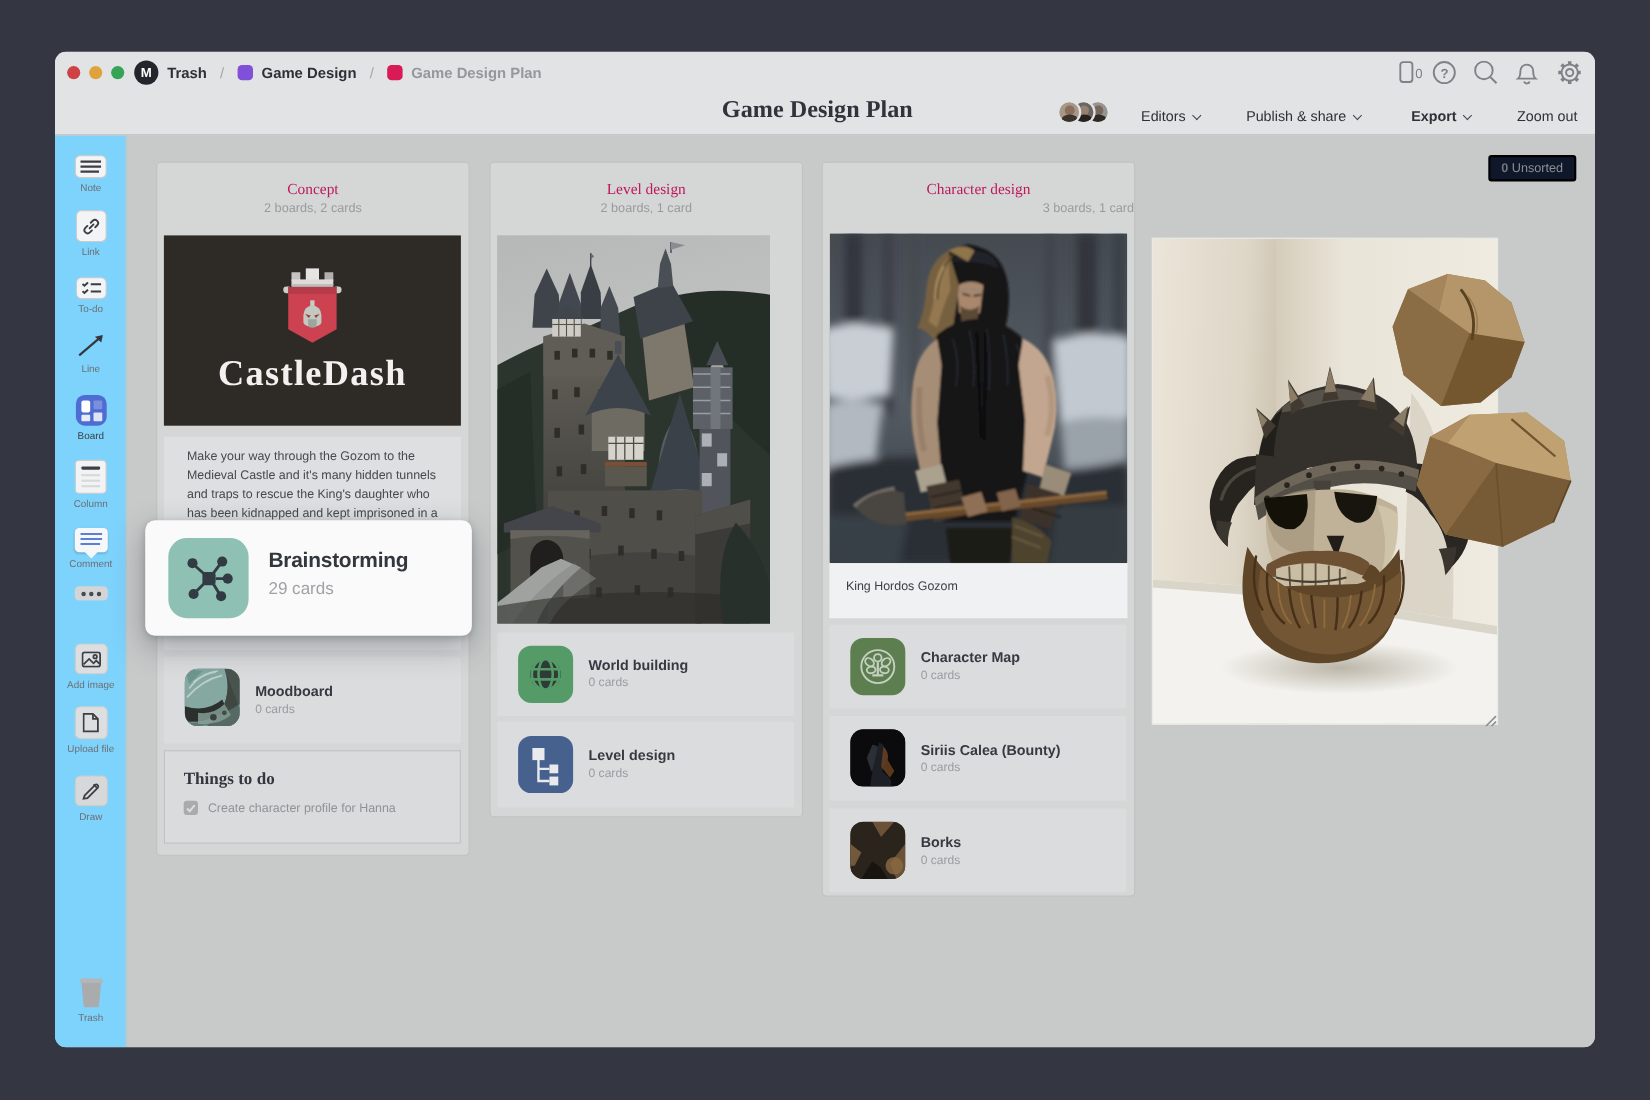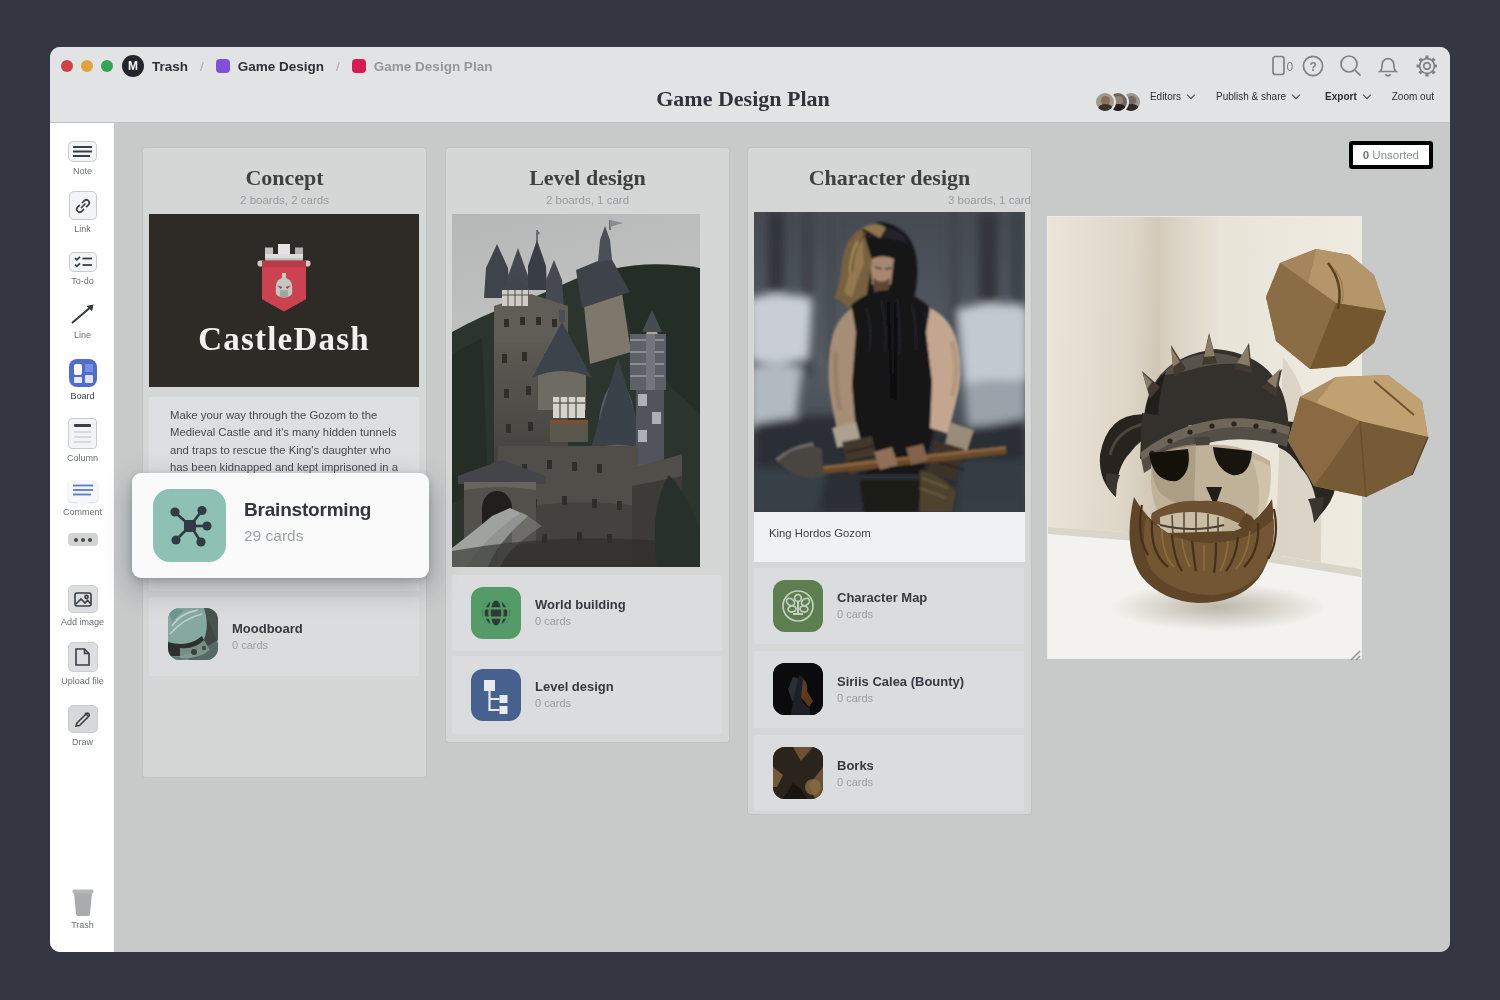--- a/index.html
+++ b/index.html
@@ -7,32 +7,32 @@
   body { background:#343741; font-family:"Liberation Sans", sans-serif; position:relative; }
   .window { position:absolute; left:50px; top:47px; width:1400px; height:905px;
             background:#c7cac9; border-radius:10px; overflow:hidden; }
   .topbar { position:absolute; left:0; top:0; width:1400px; height:76px; z-index:50;
             background:#e2e3e5; border-bottom:1px solid #c0c2c3; }
   .dot { position:absolute; width:12px; height:12px; border-radius:50%; top:13px; }
   .chev { display:inline-block; width:6px; height:6px; border-right:1.7px solid #43464c; border-bottom:1.7px solid #43464c; transform:rotate(45deg); margin-left:7px; vertical-align:2px; }
   .bc { position:absolute; top:12px; height:14px; display:flex; align-items:center; font-size:13.5px; }
   .title { position:absolute; top:39px; left:0; width:1386px; text-align:center;
            font-family:"Liberation Serif", serif; font-weight:bold; font-size:22px; color:#30333c; }
-  .menu2 { position:absolute; top:44px; right:16px; display:flex; align-items:flex-start;
-           font-size:10px; color:#2d3036; }
+  .menu2 { position:absolute; top:44px; right:16px; display:flex; align-items:flex-end;
+           font-size:13px; color:#2d3036;gap:20px; }
   .sidebar { position:absolute; left:0; top:76px; width:65px; height:829px;
-             background:#ffffff; border-right:1px solid #c2c4c5; }
+             background:#7dd3fc; border-right:1px solid #c2c4c5; }
   .tool { position:absolute; left:0; width:65px; text-align:center; }
   .tool .btn { width:30px; height:26px; margin:0 auto; background:#f3f4f5; border:1px solid #c9cbcc;
                border-radius:5px; display:flex; align-items:center; justify-content:center; }
   .tool .lbl { font-size:9px; color:#6c6f75; margin-top:4px; }
   .canvas { position:absolute; left:66px; top:76px; width:1334px; height:829px; background:#c7cac9; }
   .col { position:absolute; background:#d5d7d7; border-radius:3px; box-shadow:0 0 0 1px rgba(0,0,0,0.04); }
-  .colhead { text-align:center; font-family:"Liberation Serif", serif; font-weight:bold;
-             font-size:22px; color:#404040; }
+  .colhead { text-align:center; font-family:"Liberation Serif", serif; font-weight:normal;
+             font-size:14px; color:#be185d; }
   .colsub { text-align:center; font-size:11.5px; color:#989b9e; }
   .boardcard { position:absolute; background:#dadcdd; border-radius:2px; }
   .bicon { position:absolute; left:19px; top:11px; width:50px; height:52px; border-radius:12px; overflow:hidden; }
   .btitle { position:absolute; left:83px; font-size:13px; font-weight:bold; color:#363940; }
   .bsub { position:absolute; left:83px; font-size:11px; color:#9a9da0; }
 </style>
 </head>
 <body>
 <div class="window">
 
@@ -230,21 +230,21 @@
         <svg width="30" height="30" viewBox="0 0 30 30">
             <path d="M6 7 h18 l-2 21 a2 2 0 0 1 -2 2 H10 a2 2 0 0 1 -2 -2 z" fill="#a9abad"></path>
             <rect x="4.5" y="3.5" width="21" height="4" rx="1.5" fill="#b4b6b8"></rect>
           </svg>
       </div>
       <div class="lbl">Trash</div>
     </div>
   </div>
 
   <div class="canvas" id="canvas">
-    <div style="position:absolute; right:17px; top:18px; background:#ffffff; border:4px solid #000000; border-radius:3px; padding:4px 10px; font-size:11.5px; color:#8d9093;"><b style="color:#737679;">0</b> Unsorted</div>
+    <div style="position:absolute; right:17px; top:18px; background:#0f172a; border:2px solid #000000; border-radius:3px; padding:4px 10px; font-size:11.5px; color:#8d9093;"><b style="color:#737679;">0</b> Unsorted</div>
 
     <div class="col" style="left:27px; top:25px; width:283px; height:629px;">
       <div class="colhead" style="margin-top:17px;">Concept</div>
       <div class="colsub" style="margin-top:3px;">2 boards, 2 cards</div>
 
       <div style="position:absolute; left:6px; top:66px; width:270px; height:173px; background:#2e2a26; overflow:hidden;">
         <svg width="270" height="173" viewBox="0 0 270 173">
 
           <g>
             <rect x="116" y="33.5" width="8" height="8" fill="#c6c4c2"></rect>
@@ -291,20 +291,31 @@
             <path d="M12 40 q14 2 24 -8 l6 10 q-12 10 -30 8 Z" fill="#8ba49b" opacity="0.8"></path>
             <circle cx="26" cy="44" r="3" fill="#3a423e"></circle>
             <circle cx="36" cy="40" r="2.2" fill="#434b46"></circle>
             <path d="M0 0 l16 2 -12 12 Z" fill="#6f968e"></path>
           </svg>
         </div>
         <div class="btitle" style="top:24px;">Moodboard</div>
         <div class="bsub" style="top:42px;">0 cards</div>
       </div>
 
+      <div style="position:absolute; left:6px; top:534px; width:270px; height:85px; background:#d9dbdc; border:1px solid #bfc1c2;">
+        <div style="margin:17px 0 0 17px; font-family:'Liberation Serif', serif; font-weight:bold; font-size:15.5px; color:#33363e;">Things to do</div>
+        <div style="margin:10px 0 0 17px; display:flex; align-items:center;">
+          <span style="width:13px;height:13px;background:#a9abad;border-radius:3px;display:inline-flex;align-items:center;justify-content:center;">
+            <svg width="9" height="8" viewBox="0 0 9 8">
+                <path d="M1 4 l2.5 2.5 L8 1" stroke="#dcdedf" stroke-width="1.8" fill="none"></path>
+              </svg>
+          </span>
+          <span style="margin-left:9px; font-size:11.3px; color:#909396;">Create character profile for Hanna</span>
+        </div>
+      </div>
     </div>
 
     <div class="col" style="left:330px; top:25px; width:283px; height:594px;">
       <div class="colhead" style="margin-top:17px;">Level design</div>
       <div class="colsub" style="margin-top:3px;">2 boards, 1 card</div>
 
       <div style="position:absolute; left:6px; top:66px; width:248px; height:353px; background:#b6b8b6; overflow:hidden;">
         <svg width="248" height="353" viewBox="0 0 248 353" id="castlesvg">
           <defs>
             <linearGradient id="sky" x1="0" y1="0" x2="0.2" y2="1">

